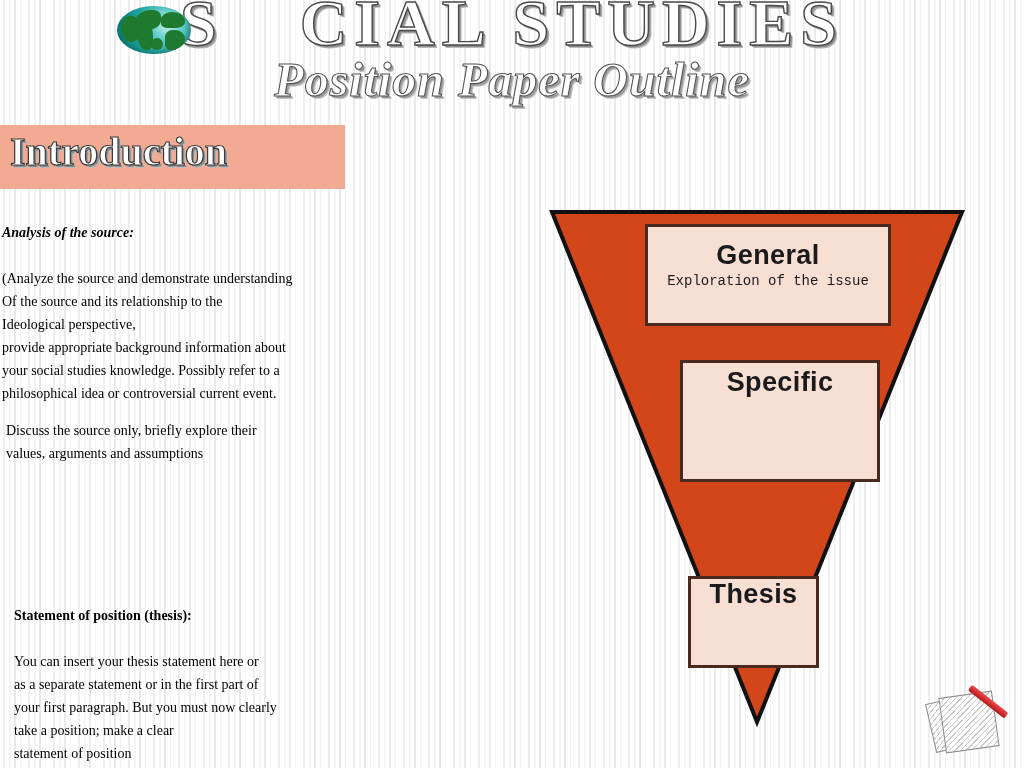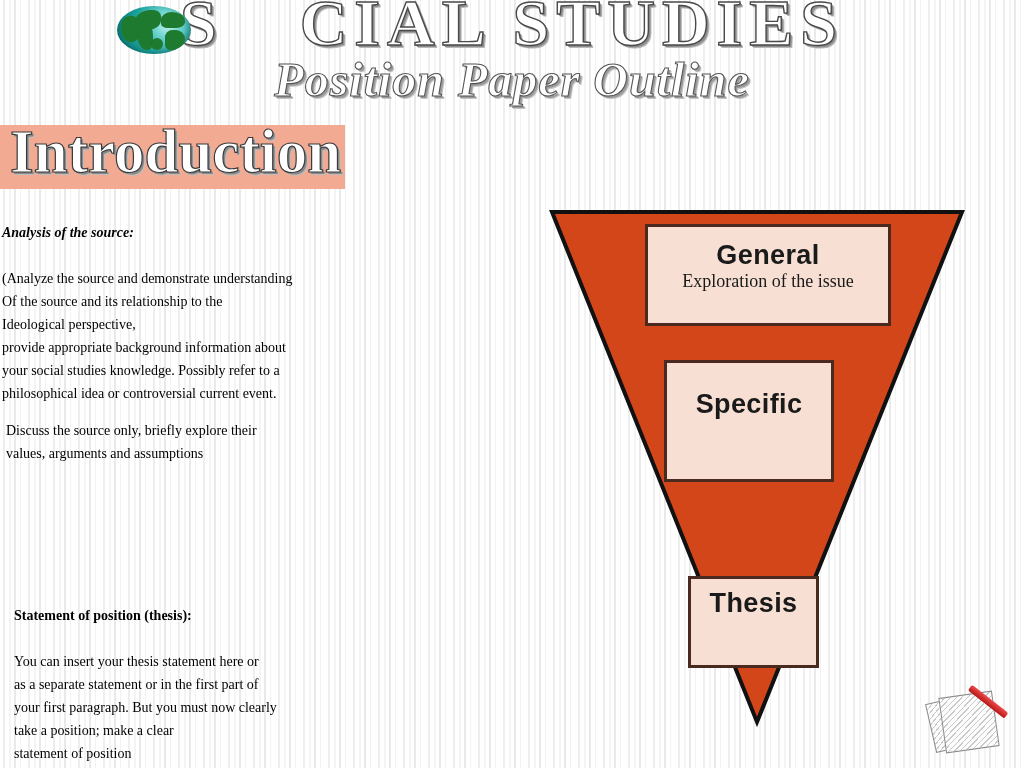--- a/index.html
+++ b/index.html
@@ -118,21 +118,21 @@
     width: 345px;
     height: 64px;
     background: #f2ab92;
   }
   #intro-banner .intro-text {
     position: absolute;
     left: 10px;
     top: -5px;
     font-family: "Liberation Serif", "DejaVu Serif", serif;
     font-weight: bold;
-    font-size: 61px;
+    font-size: 40px;
     line-height: 64px;
     color: #ffffff;
     -webkit-text-stroke: 1.2px #3a3a3a;
     text-shadow: 2px 2px 0 #8a8a8a, 3px 3px 0 #bdbdbd;
     white-space: nowrap;
   }
 
   
   .text-block {
     position: absolute;
@@ -180,29 +180,29 @@
   .funnel-box .box-title {
     display: block;
     font-family: "Liberation Sans", "DejaVu Sans", sans-serif;
     font-weight: bold;
     font-size: 27px;
     line-height: 30px;
     letter-spacing: .4px;
   }
   .funnel-box .box-sub {
     display: block;
-    font-family: Liberation Serif, serif;
-    font-size: 18px;
+    font-family: Liberation Mono, monospace;
+    font-size: 14px;
     line-height: 22px;
     white-space: pre-line;
   }
 
   #box-general  { left: 105px; top: 24px;  width: 246px; height: 102px; padding-top: 13px; }
-  #box-specific { left: 124px; top: 160px; width: 170px; height: 122px; padding-top: 26px; }
-  #box-thesis   { left: 148px; top: 376px; width: 131px; height: 92px;  padding-top: 9px; }
+  #box-specific { left: 140px; top: 160px; width: 200px; height: 122px; padding-top: 4px; }
+  #box-thesis   { left: 148px; top: 376px; width: 131px; height: 92px;  }
   #box-thesis .box-sub { text-align: left; padding-left: 9px; }
 
   
   #notepad-icon {
     position: absolute;
     left: 930px;
     top: 676px;
     width: 84px;
     height: 80px;
   }

